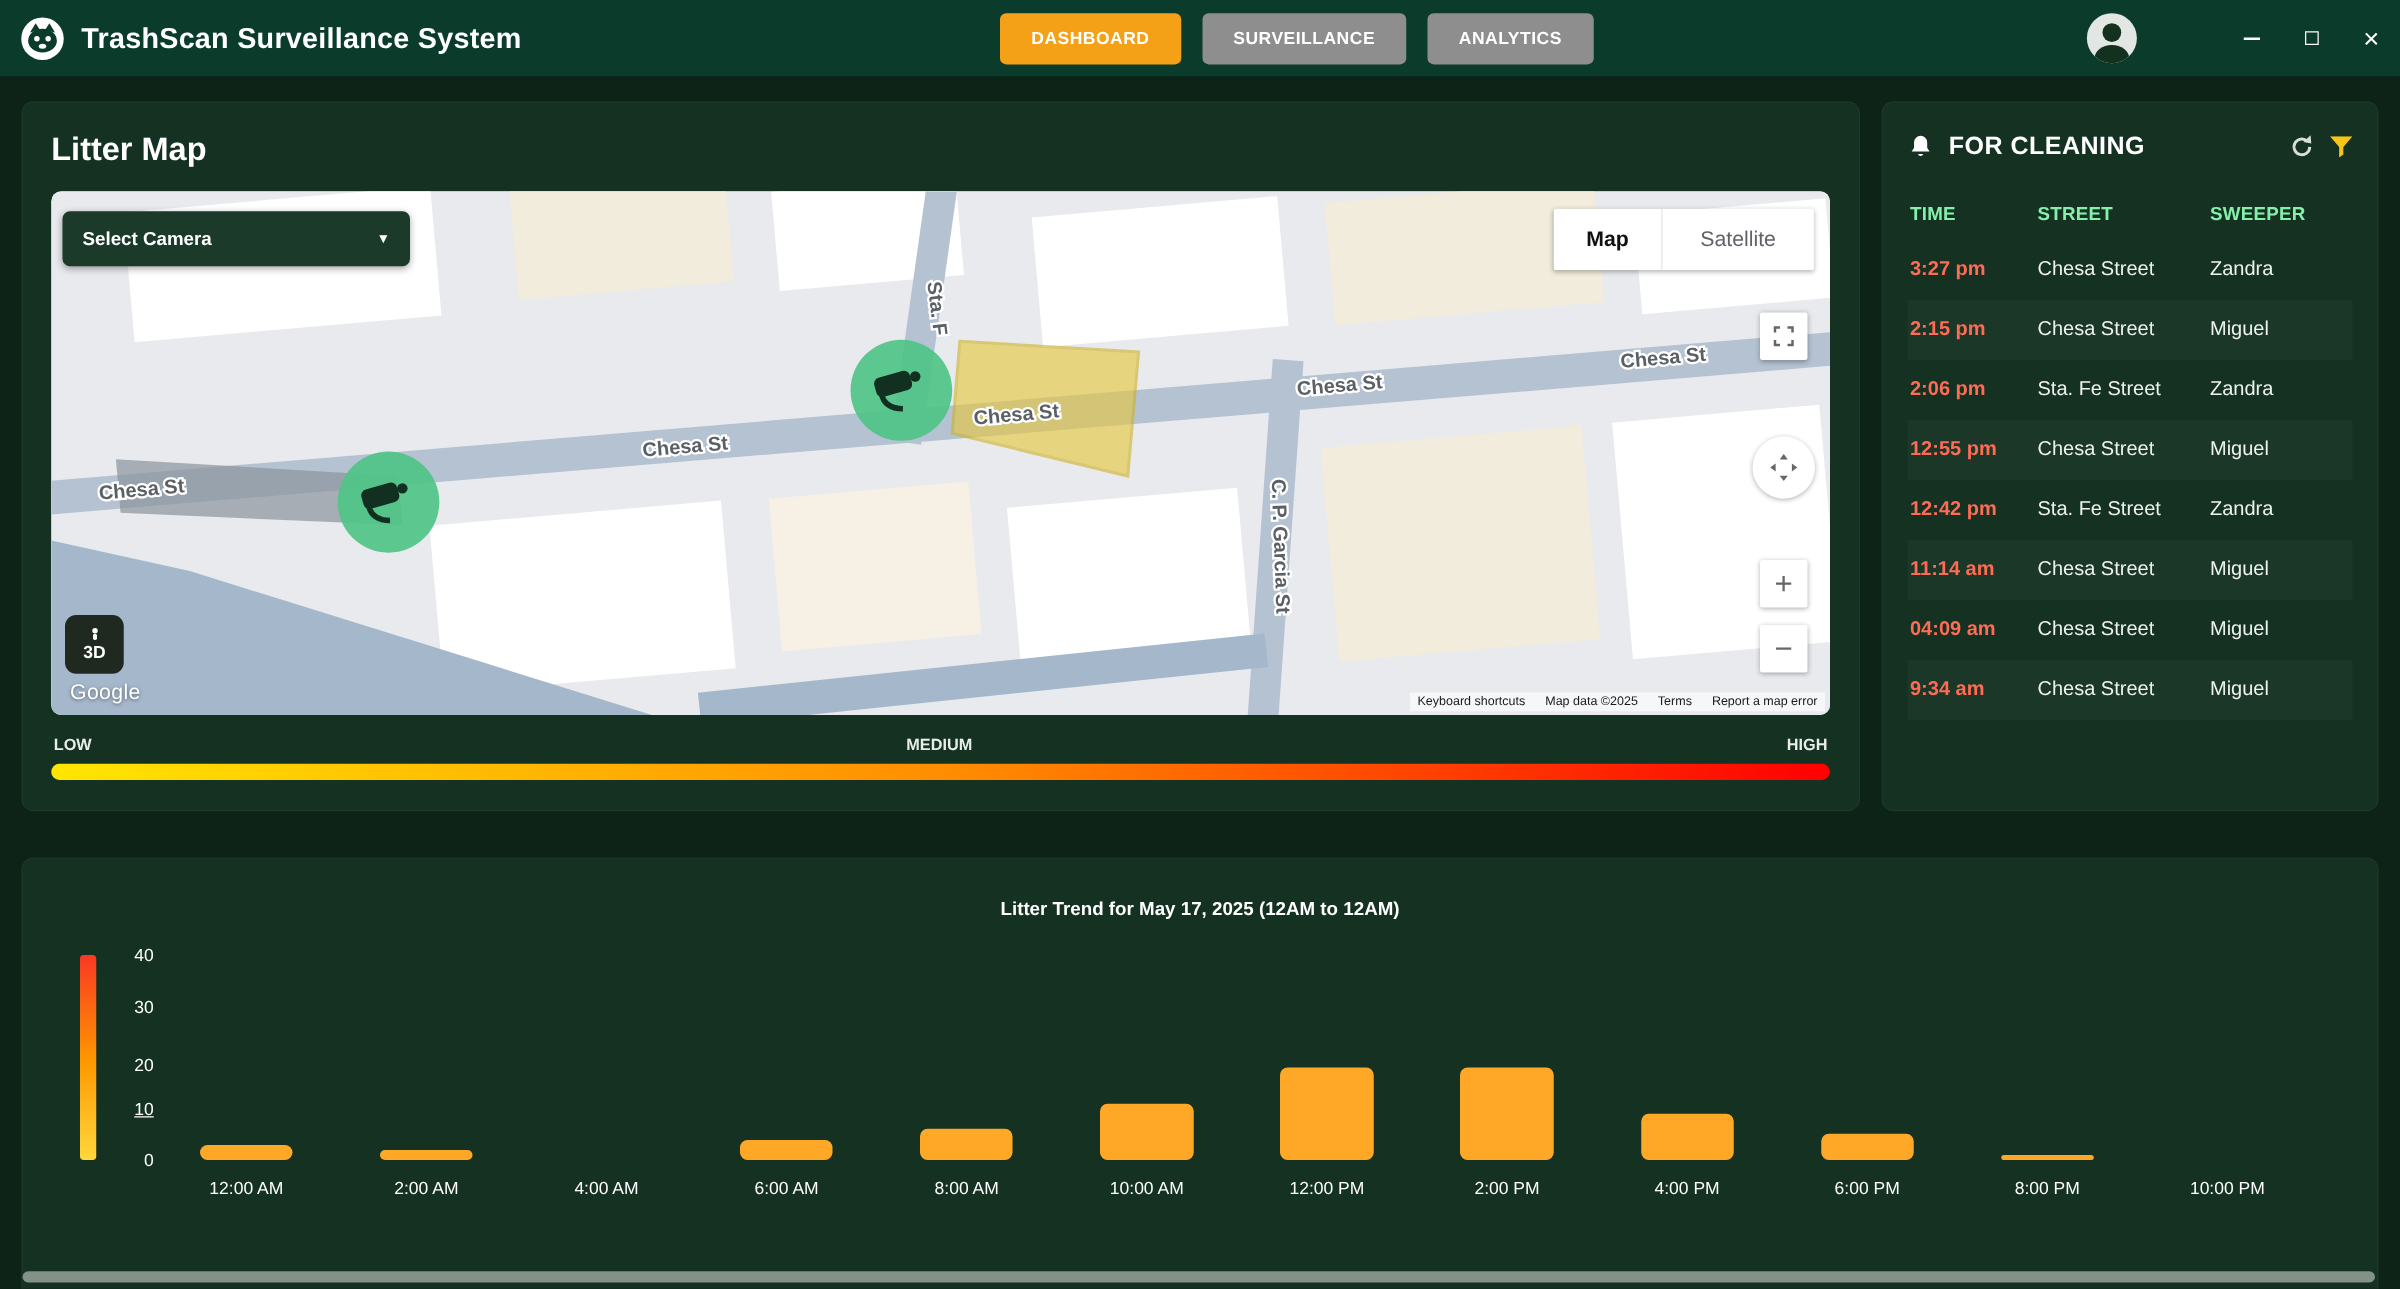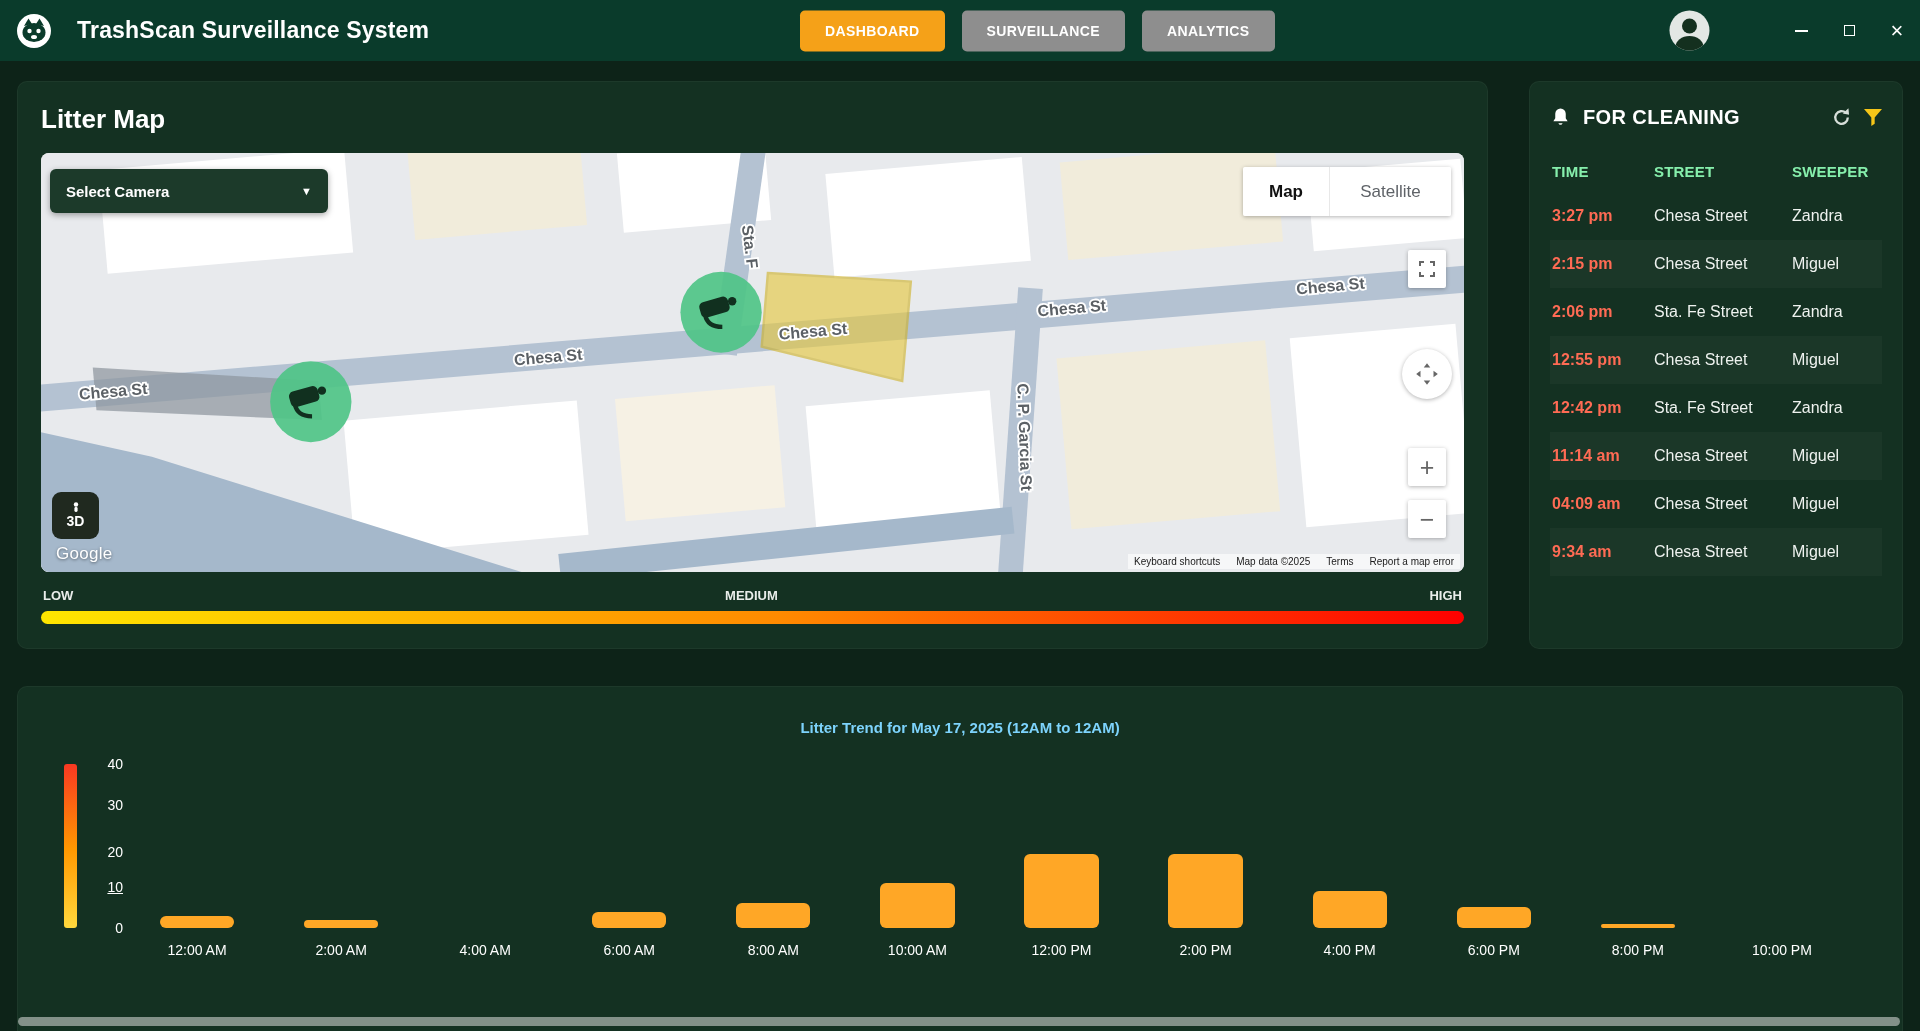--- a/index.html
+++ b/index.html
@@ -8,37 +8,37 @@
     overflow: hidden;
     background: #0D2318;
     font-family: "Liberation Sans", sans-serif;
     position: relative;
   }
   button { font-family: "Liberation Sans", sans-serif; }
 
   
   .titlebar { height:61px; background:#0A3B2B; position:relative; }
   .brand { position:absolute; left:16px; top:0; height:61px; display:flex; align-items:center; gap:13px; }
-  .app-title { color:#fff; font-size:23px; font-weight:700; letter-spacing:.2px;margin-left:12px; }
+  .app-title { color:#fff; font-size:23px; font-weight:700; letter-spacing:.2px; }
   .main-nav { position:absolute; left:800px; top:50%; transform:translateY(-50%); display:flex; gap:17px; }
   .nav-btn { height:41px; padding:0 25px; border:none; border-radius:5px; font-size:14px; font-weight:700;
              letter-spacing:.4px; color:#fff; background:#8E8E8E; cursor:pointer; }
   .nav-btn.active { background:#F5A118; }
   .avatar-btn { position:absolute; left:1668px; top:9px; width:43px; height:43px; border:none; background:transparent; padding:0; cursor:pointer; }
   .win-controls { position:absolute; right:14px; top:0; height:61px; display:flex; align-items:center; gap:30px; }
   .wc { width:18px; height:18px; display:flex; align-items:center; justify-content:center; cursor:pointer; }
   .wc-min-bar { width:13px; height:2px; background:#fff; }
   .wc-max-box { width:11px; height:11px; border:1.6px solid #fff; }
   .wc-close { color:#fff; font-size:22px; line-height:1; }
 
   
   .main { display:grid; grid-template-columns: 1fr 398px; gap:37px 17px; padding:20px 17px 0; }
   .panel { background:#143122; border-radius:10px; border:1px solid rgba(255,255,255,.04); }
   .map-panel { grid-column:1; padding:14px 23px 20px; height:568px; }
-  .cleaning-panel { grid-column:2; padding:18px 20px; height:568px; overflow:hidden;margin-left:24px; }
+  .cleaning-panel { grid-column:2; padding:18px 20px; height:568px; overflow:hidden; }
   .trend-panel { grid-column:1 / span 2; padding:20px 26px; height:430px; }
   .section-title { color:#fff; font-size:26px; font-weight:700; margin:8px 0 18px; }
 
   
   .map-wrap { position:relative; height:419px; border-radius:8px; overflow:hidden; background:#e8eaed; }
   .map-svg { position:absolute; inset:0; width:100%; height:100%; }
   .map-street-label { font-size:13px; font-weight:600; fill:#5b6065; stroke:#ffffff; stroke-width:3px;
                       paint-order:stroke; text-anchor:middle; font-family:"Liberation Sans",sans-serif; }
   .select-camera { position:absolute; left:9px; top:16px; width:278px; height:44px; background:#1C3A2A;
                    border:none; border-radius:6px; display:flex; align-items:center; justify-content:space-between;
@@ -82,21 +82,21 @@
   .c-row { display:grid; grid-template-columns:102px 138px 1fr; align-items:center; height:48px;
            padding:0 2px; font-size:16px; color:#eef2ef; }
   .c-row.alt { background:rgba(255,255,255,.03); }
   .c-time { color:#FF6B54; font-weight:700; }
 
   
   .trend-head { display:flex; align-items:center; justify-content:space-between; }
   .trend-title { color:#fff; font-size:23px; font-weight:700; }
   .filter-btn { display:flex; align-items:center; gap:9px; background:#1E5C40; border:none; border-radius:8px;
                 height:40px; padding:0 18px; color:#fff; font-size:15px; font-weight:600; cursor:pointer; }
-  .chart-title { text-align:center; color:#7dd3fc; font-size:15px; font-weight:700; margin:12px 0 28px; }
+  .chart-title { text-align:center; color:#ffffff; font-size:15px; font-weight:700; margin:12px 0 28px; }
   .chart-body { display:flex; align-items:flex-end; padding:0 30px 46px 20px; }
   .grad-bar { width:13px; height:164px; border-radius:3px; margin-right:12px;
               background:linear-gradient(180deg,#f93822 0%,#ff9800 52%,#ffd83d 100%); }
   .y-axis { width:44px; height:164px; position:relative; }
   .ytick { position:absolute; right:10px; color:#fff; font-size:14px; }
   .plot { flex:1; height:164px; display:flex; align-items:flex-end;gap:16px; }
   .slot { flex:1; position:relative; display:flex; justify-content:center; align-items:flex-end; height:100%; }
   .bar { width:58%; max-width:82px; background:#FFA726; border-radius:6px; }
   .xlab { position:absolute; bottom:-30px; width:100%; text-align:center; color:#fff; font-size:14px; }
 

